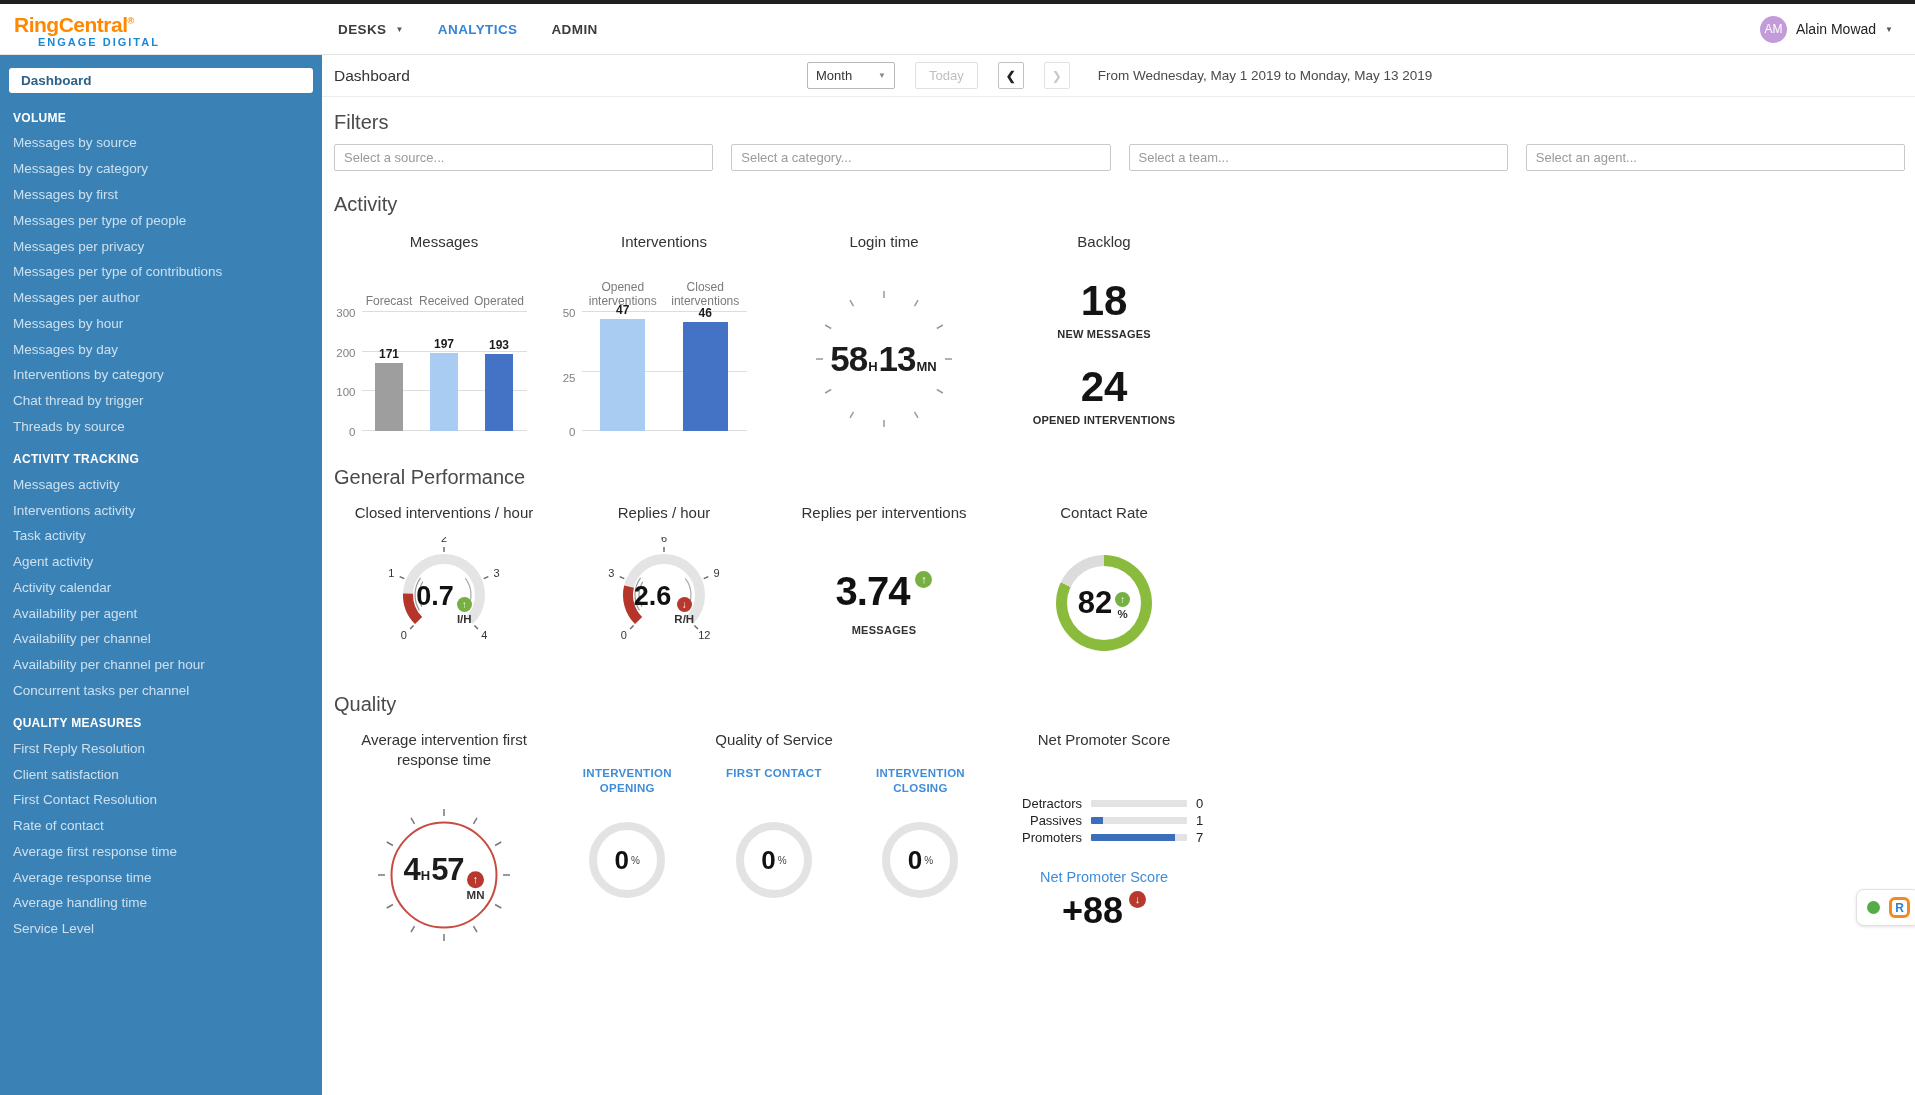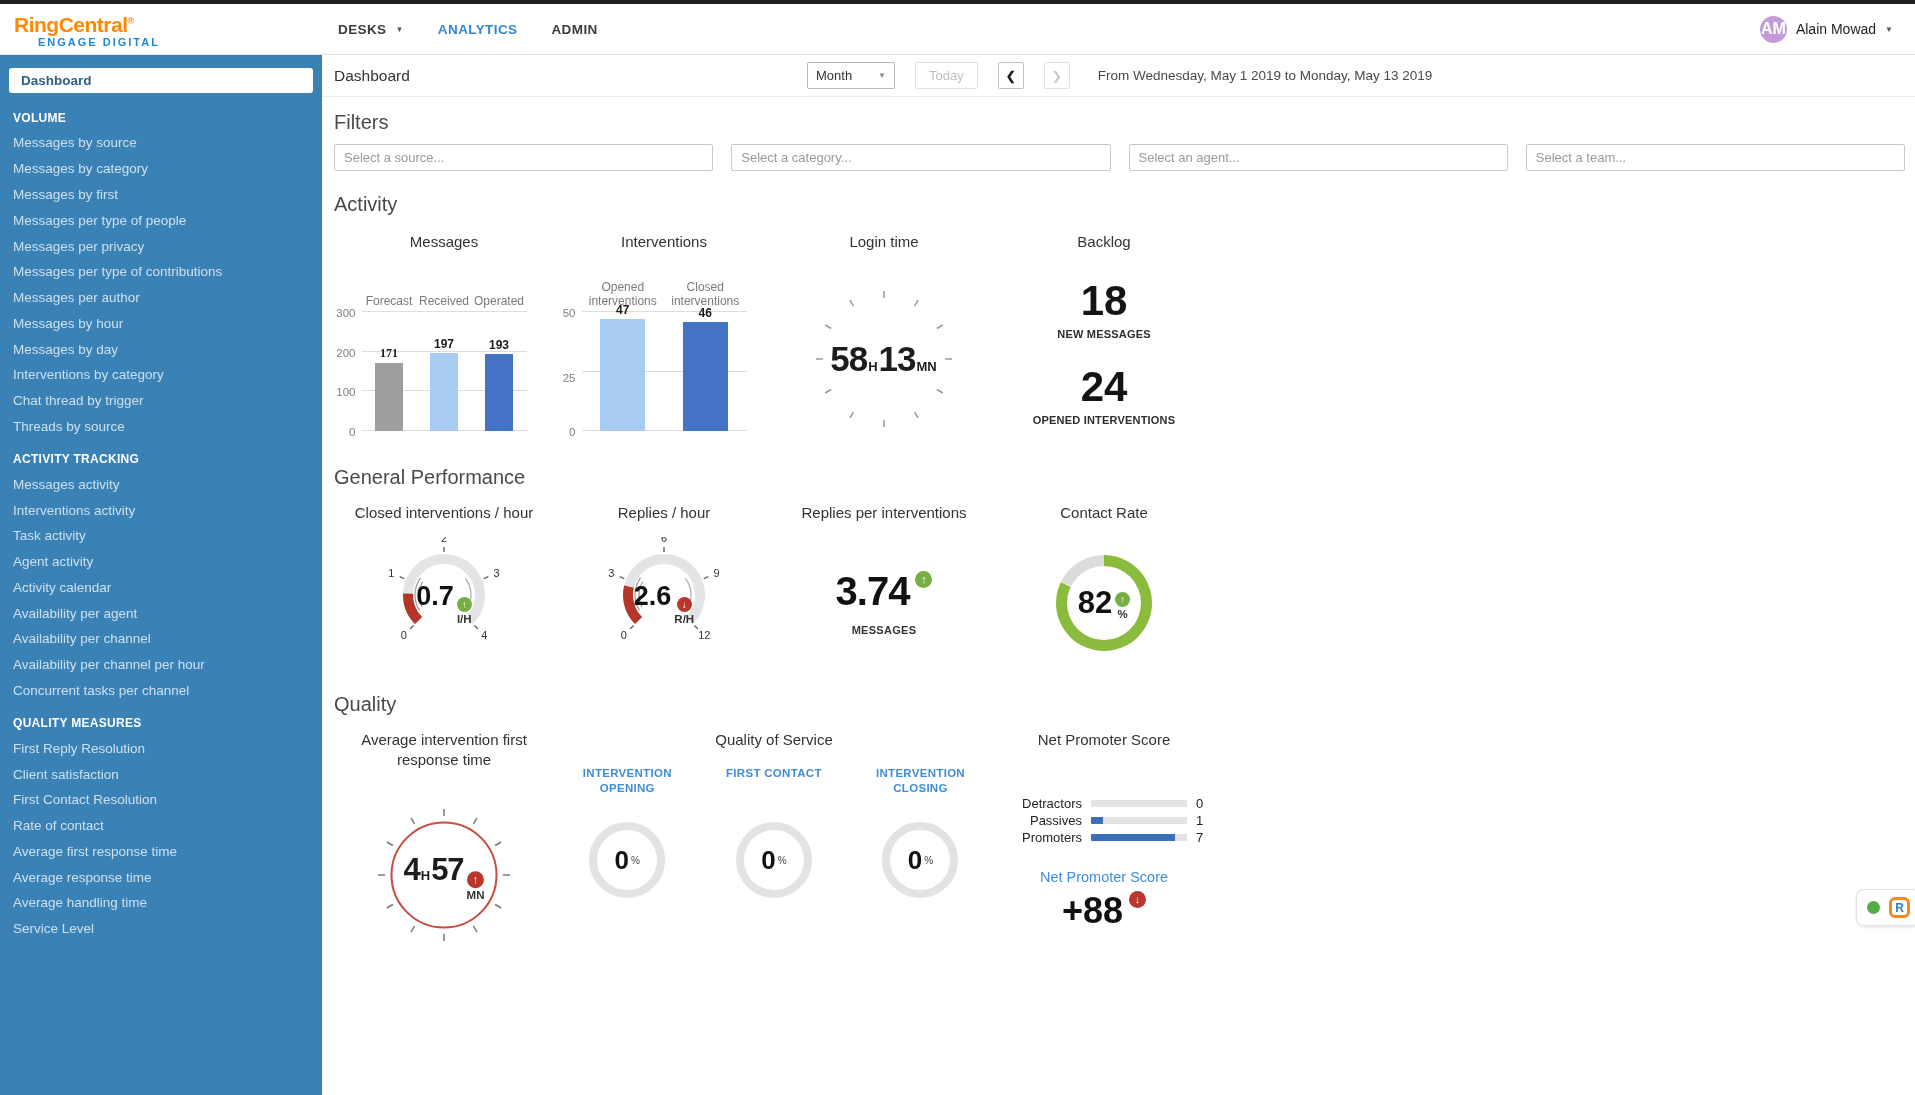--- a/index.html
+++ b/index.html
@@ -14,21 +14,21 @@
   .header { height:51px; display:flex; align-items:center; border-bottom:1px solid #e3e3e3; background:#fff; }
   .logo-wrap { width:322px; padding-left:14px; display:flex; flex-direction:column; }
   .logo-main { font-size:21px; font-weight:700; color:#ff8800; letter-spacing:-0.5px; line-height:20px; }
   .logo-main .reg { font-size:9px; vertical-align:super; }
   .logo-sub { font-size:11px; font-weight:700; color:#1d88d2; letter-spacing:2px; margin-top:1px; margin-left:24px; }
   .nav { display:flex; align-items:center; gap:34px; margin-left:16px; }
   .nav-item { font-size:13.5px; font-weight:700; color:#3c3c3c; letter-spacing:0.4px; cursor:pointer; display:flex; align-items:center; gap:9px; }
   .nav-item.active { color:#3585d6; }
   .caret { font-size:8px; color:#555; }
   .user { margin-left:auto; margin-right:22px; display:flex; align-items:center; gap:9px; cursor:pointer; }
-  .avatar { width:27px; height:27px; border-radius:50%; background:#c49bd9; color:#fff; font-size:16px; font-weight:700; display:flex; align-items:center; justify-content:center;text-align:center; }
+  .avatar { width:27px; height:27px; border-radius:50%; background:#c49bd9; color:#fff; font-size:12px; font-weight:400; display:flex; align-items:center; justify-content:center;text-align:center; }
   .user-name { font-size:14px; color:#222; }
   
   .sidebar { position:absolute; top:55px; left:0; bottom:0; width:322px; background:#3a81b5; overflow:hidden; }
   .sb-selected { margin:13px 9px 5px 9px; background:#fff; border-radius:3px; padding:5px 12px; color:#2e6187; font-size:13.5px; font-weight:700; cursor:pointer; }
   .sb-section { padding:13px 13px 5px 13px; font-size:12px; font-weight:700; color:#fff; letter-spacing:0.3px; }
   .sb-item { padding:5.4px 13px; font-size:13.5px; color:#cce0ef; cursor:pointer; }
   
   .main { position:absolute; top:55px; left:322px; right:0; bottom:0; background:#fff; }
   .toolbar { height:42px; display:flex; align-items:center; padding-left:12px; border-bottom:1px solid #ececec; position:relative; }
   .tb-title { font-size:15.5px; color:#333; }
@@ -187,22 +187,22 @@
         </span>
       <span class="tb-date">From Wednesday, May 1 2019 to Monday, May 13 2019</span>
     </div>
   </div>
 
   <div class="content">
     <h2 class="section">Filters</h2>
     <div class="filters-row" id="filters-row">
         <input class="filter-input" type="text" placeholder="Select a source..." style="">
         <input class="filter-input" type="text" placeholder="Select a category..." style="">
+        <input class="filter-input" type="text" placeholder="Select a team..." style="">
         <input class="filter-input" type="text" placeholder="Select an agent..." style="">
-        <input class="filter-input" type="text" placeholder="Select a team..." style="">
       </div>
 
     <h2 class="section" style="margin-top:22px;">Activity</h2>
     <div class="cols" style="margin-top:16px;">
       <div class="col">
         <div class="col-title">Messages</div>
         <div id="chart-messages" class="chart-wrap">
             <div class="legend">
               <span class="leg-label" style="left: 27.5px;">Forecast</span>
               <span class="leg-label" style="left: 82.5px;">Received</span>
@@ -211,21 +211,21 @@
             <div class="plot">
               <div class="gridline" style="bottom: 0px;"></div>
               <span class="ylab" style="bottom: -7px;">0</span>
               <div class="gridline" style="bottom: 39.6667px;"></div>
               <span class="ylab" style="bottom: 32.6667px;">100</span>
               <div class="gridline" style="bottom: 79.3333px;"></div>
               <span class="ylab" style="bottom: 72.3333px;">200</span>
               <div class="gridline" style="bottom: 119px;"></div>
               <span class="ylab" style="bottom: 112px;">300</span>
               <div class="bar" style="left: 13.5px; width: 28px; height: 67.83px; background: rgb(158, 158, 158);"></div>
-              <span class="bar-val" style="left: 27.5px; bottom: 69.83px; font-family: Liberation Serif, serif;">171</span>
+              <span class="bar-val" style="left: 27.5px; bottom: 69.83px;">171</span>
               <div class="bar" style="left: 68.5px; width: 28px; height: 78.1433px; background: rgb(169, 204, 242);"></div>
               <span class="bar-val" style="left: 82.5px; bottom: 80.1433px;">197</span>
               <div class="bar" style="left: 123.5px; width: 28px; height: 76.5567px; background: rgb(68, 115, 197);"></div>
               <span class="bar-val" style="left: 137.5px; bottom: 78.5567px;">193</span>
             </div>
           </div>
       </div>
       <div class="col">
         <div class="col-title">Interventions</div>
         <div id="chart-interventions" class="chart-wrap">

